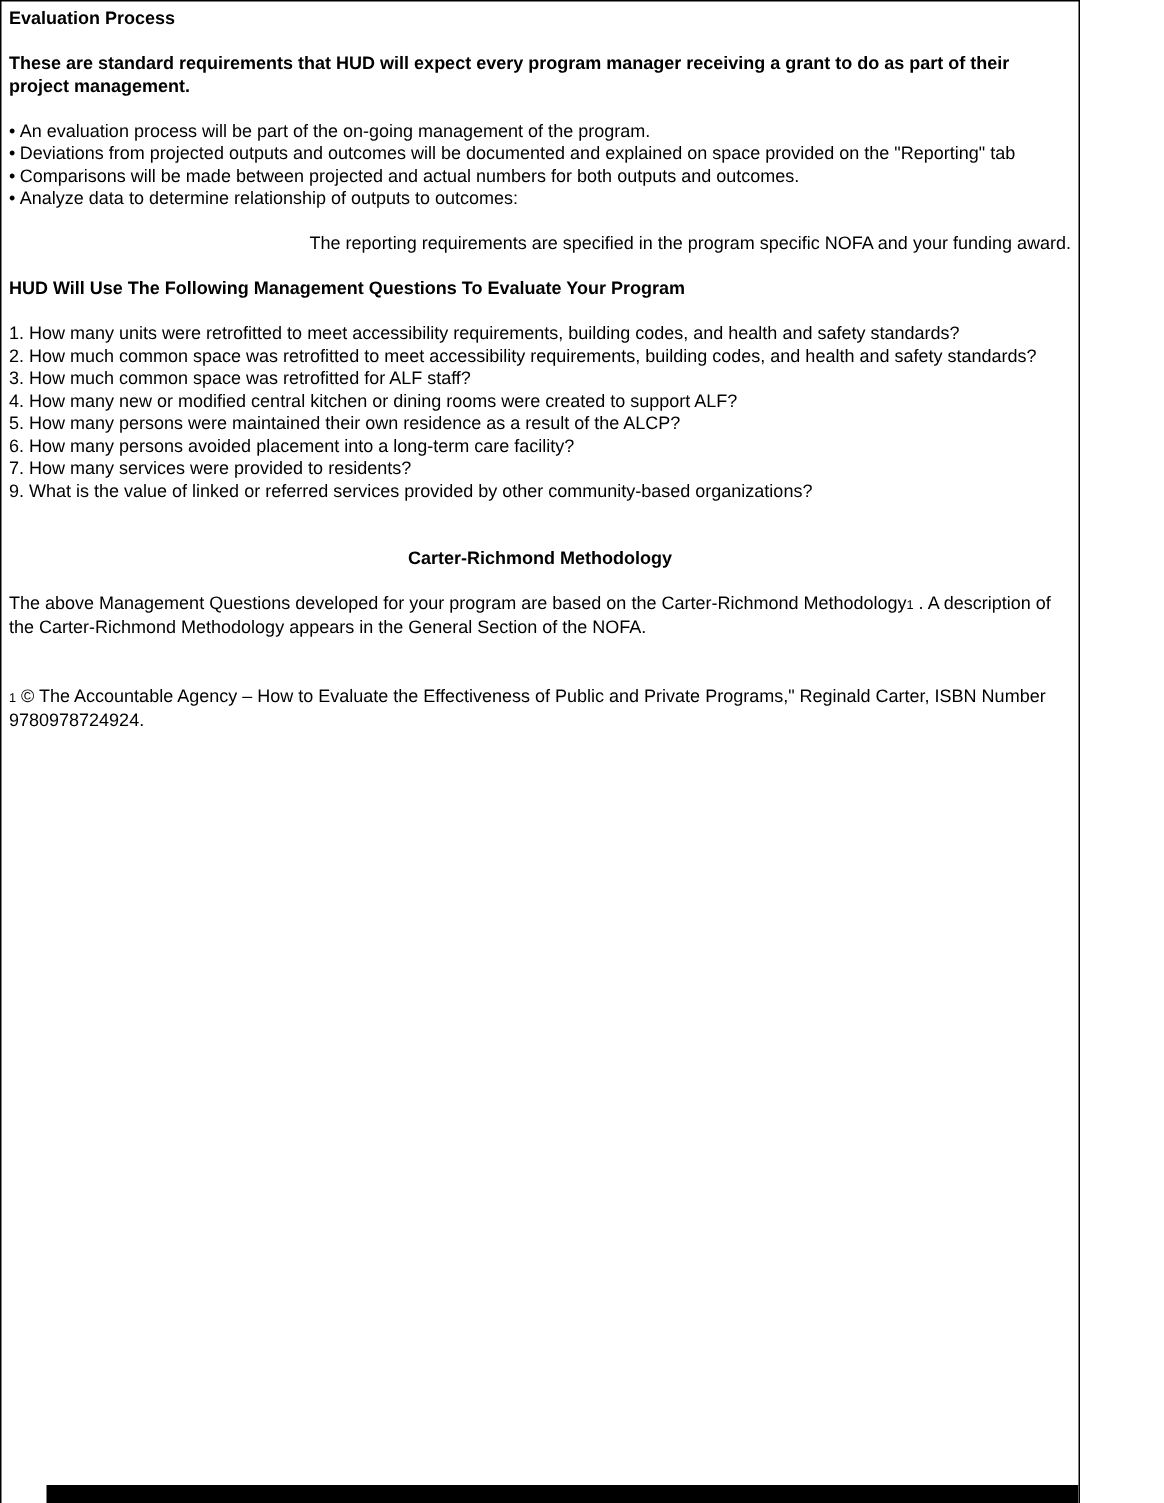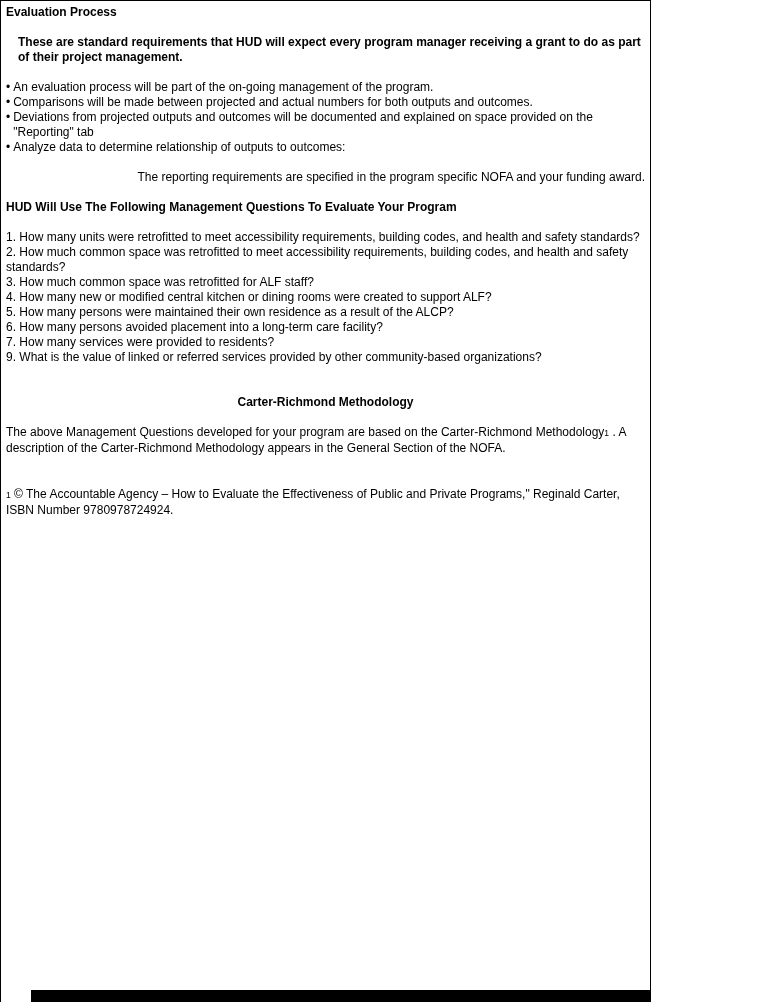--- a/index.html
+++ b/index.html
@@ -2,41 +2,41 @@
 <html><head>
 <meta charset="utf-8">
 <style>
   html, body {
     margin: 0;
     padding: 0;
     background: #ffffff;
   }
   .page {
     position: relative;
-    width: 651px;
+    width: 720px;
     height: 1002px;
     box-sizing: border-box;
     background: #ffffff;
     border-top: 1px solid #000000;
     border-left: 1px solid #000000;
     border-right: 1px solid #000000;
     font-family: "Liberation Sans", "DejaVu Sans", sans-serif;
     font-size: 12px;
     line-height: 15px;
     color: #000000;
     padding: 4px 5px 0 5px;
     overflow: hidden;
   }
   .doc-title {
     font-weight: bold;
     margin: 0 0 15px 0;
   }
   .intro {
     font-weight: bold;
-    margin: 0 0 15px 12px;
+    margin: 0 0 15px 0;
   }
   .bullet-list {
     margin: 0 0 15px 0;
   }
   .bullet-item {
     display: flex;
   }
   .bullet-glyph {
     flex: 0 0 auto;
   }
@@ -89,25 +89,25 @@
 
   <div class="intro">These are standard requirements that HUD will expect every program manager receiving a grant to do as part of their project management.</div>
 
   <div class="bullet-list">
     <div class="bullet-item">
       <span class="bullet-glyph"></span>
       <span class="bullet-text">An evaluation process will be part of the on-going management of the program.</span>
     </div>
     <div class="bullet-item">
       <span class="bullet-glyph"></span>
-      <span class="bullet-text">Comparisons will be made between projected and actual numbers for both outputs and outcomes.</span>
+      <span class="bullet-text">Deviations from projected outputs and outcomes will be documented and explained on space provided on the "Reporting" tab</span>
     </div>
     <div class="bullet-item">
       <span class="bullet-glyph"></span>
-      <span class="bullet-text">Deviations from projected outputs and outcomes will be documented and explained on space provided on the "Reporting" tab</span>
+      <span class="bullet-text">Comparisons will be made between projected and actual numbers for both outputs and outcomes.</span>
     </div>
     <div class="bullet-item">
       <span class="bullet-glyph"></span>
       <span class="bullet-text">Analyze data to determine relationship of outputs to outcomes:</span>
     </div>
   </div>
 
   <div class="reporting-note">The reporting requirements are specified in the program specific NOFA and your funding award.</div>
 
   <div class="questions-heading">HUD Will Use The Following Management Questions To Evaluate Your Program</div>

